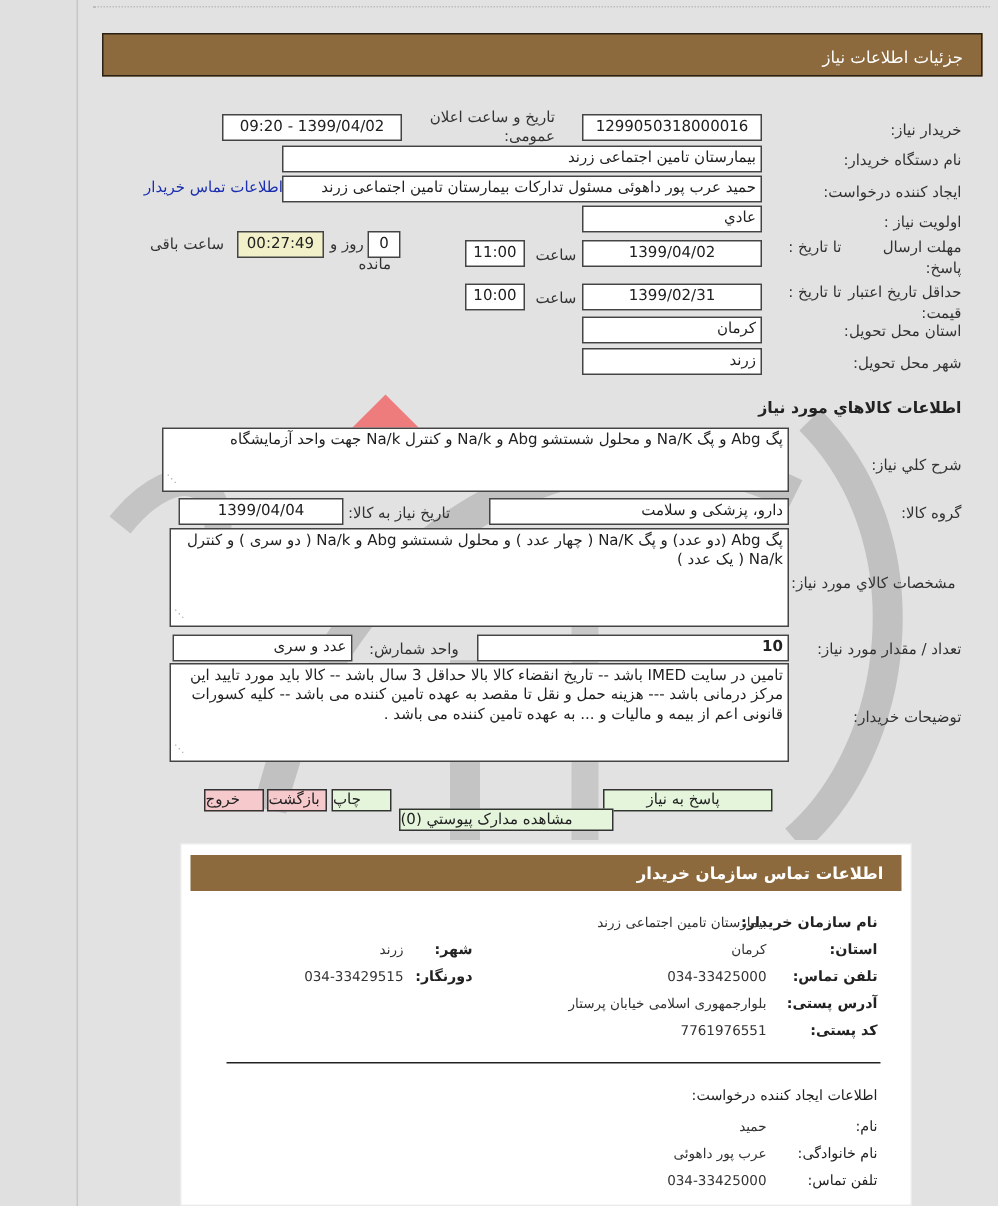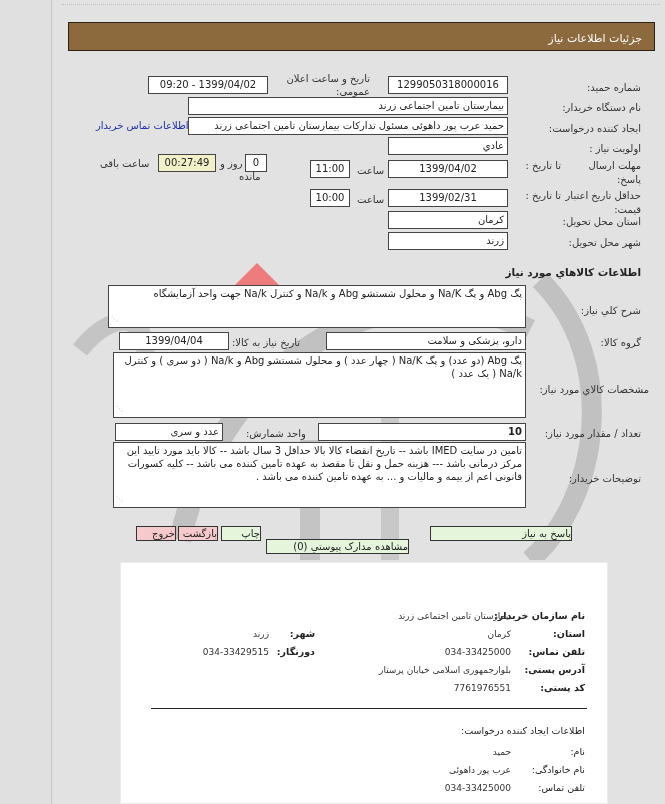--- a/index.html
+++ b/index.html
@@ -40,21 +40,21 @@
   .ta {
     position: absolute; background: #fff; border: 1px solid #444;
     direction: rtl; font-size: 10px; line-height: 13px; padding: 1px 3px;
     overflow: hidden;
   }
   .grip { position: absolute; left: 2px; bottom: 1px; font-size: 7px; color: #aaa; }
   .link { position: absolute; color: #1a2eb0; font-size: 10px; direction: rtl; white-space: nowrap; cursor: pointer; }
   .section-h { position: absolute; font-weight: bold; font-size: 10.5px; direction: rtl; white-space: nowrap; }
   .btn {
     position: absolute; height: 15px; border: 1px solid #333;
-    font-size: 10px; line-height: 13px; text-align: right; direction: rtl;
+    font-size: 10px; line-height: 13px; text-align: left; direction: rtl;
     font-family: "DejaVu Sans", sans-serif; cursor: pointer;
   }
   .btn.green { background: #e4f5dc; }
   .btn.pink { background: #f6c9cc; }
   .contact-box {
     position: absolute; left: 120px; top: 562px; width: 488px; height: 242px;
     background: #fff; border: 1px solid #ececec;
   }
   .contact-head {
     position: absolute; left: 6px; top: 7px; width: 474px; height: 24px;
@@ -80,21 +80,21 @@
 
 <svg class="watermark" style="left:60px;top:240px;" width="560" height="320" viewBox="0 0 560 320">
   <path d="M120 300 C 160 120, 330 20, 470 90" stroke="#999" stroke-opacity="0.45" stroke-width="22" fill="none"></path>
   <path d="M480 40 C 560 120, 540 260, 470 320" stroke="#999" stroke-opacity="0.45" stroke-width="20" fill="none"></path>
   <path d="M250 200 L 250 320" stroke="#999" stroke-opacity="0.4" stroke-width="20"></path>
   <path d="M330 120 L 330 320" stroke="#999" stroke-opacity="0.35" stroke-width="18"></path>
   <path d="M20 110 C 60 60, 100 80, 80 140" stroke="#999" stroke-opacity="0.4" stroke-width="18" fill="none"></path>
   <rect x="180" y="30" width="34" height="34" transform="rotate(45 197 47)" fill="#f25a5a" fill-opacity="0.75"></rect>
 </svg>
 
-<div class="lbl" style="right:24px;top:81px;">شماره حمید:</div>
+<div class="lbl" style="right:24px;top:81px;">خریدار نیاز:</div>
 <div class="box center" style="left:388px;top:76px;width:120px;">1299050318000016</div>
 <div class="lbl" style="left:270px;top:72px;width:100px;white-space:normal;">تاریخ و ساعت اعلان عمومی:</div>
 <div class="box center" style="left:148px;top:76px;width:120px;">1399/04/02 - 09:20</div>
 
 <div class="lbl" style="right:24px;top:101px;">نام دستگاه خریدار:</div>
 <div class="box" style="left:188px;top:97px;width:320px;">بیمارستان تامین اجتماعی زرند</div>
 
 <div class="lbl" style="right:24px;top:122px;">ایجاد کننده درخواست:</div>
 <div class="box" style="left:188px;top:117px;width:320px;">حمید عرب پور داهوئی مسئول تدارکات بیمارستان تامین اجتماعی زرند</div>
 <div class="link" style="left:96px;top:120px;">اطلاعات تماس خریدار</div>
@@ -132,46 +132,47 @@
 <div class="ta" style="left:108px;top:285px;width:418px;height:43px;">
   <span>پگ Abg  و پگ Na/K و محلول شستشو Abg و Na/k و کنترل Na/k جهت واحد آزمایشگاه</span>
   <span class="grip">⋰</span>
 </div>
 
 <div class="lbl" style="right:24px;top:336px;">گروه کالا:</div>
 <div class="box" style="left:326px;top:332px;width:200px;">دارو، پزشکی و سلامت</div>
 <div class="lbl" style="left:232px;top:336px;">تاریخ نیاز به کالا:</div>
 <div class="box center" style="left:119px;top:332px;width:110px;">1399/04/04</div>
 
-<div class="lbl" style="right:16px;top:383px;margin-left:14px;">مشخصات کالاي مورد نیاز:</div>
+<div class="lbl" style="right:28px;top:383px;margin-left:14px;">مشخصات کالاي مورد نیاز:</div>
 <div class="ta" style="left:113px;top:352px;width:413px;height:66px;">
   <span>پگ Abg (دو عدد) و پگ Na/K ( چهار عدد ) و محلول شستشو Abg و Na/k ( دو سری ) و کنترل Na/k ( یک عدد )</span>
   <span class="grip">⋰</span>
 </div>
 
 <div class="lbl" style="right:24px;top:427px;">تعداد / مقدار مورد نیاز:</div>
 <div class="box" style="left:318px;top:423px;width:208px;text-align:right;font-weight:bold;">
   <span>10</span>
 </div>
 <div class="lbl" style="left:246px;top:427px;">واحد شمارش:</div>
-<div class="box" style="left:115px;top:423px;width:108px;">عدد و سری</div>
+<div class="box" style="left:115px;top:423px;width:120px;">عدد و سری</div>
 
 <div class="lbl" style="right:24px;top:472px;">توضیحات خریدار:</div>
 <div class="ta" style="left:113px;top:442px;width:413px;height:66px;">
   <span>تامین در سایت IMED باشد -- تاریخ انقضاء کالا بالا حداقل 3 سال باشد -- کالا باید مورد تایید این مرکز درمانی باشد --- هزینه حمل و نقل تا مقصد به عهده تامین کننده می باشد -- کلیه کسورات قانونی اعم از بیمه و مالیات و ... به عهده تامین کننده می باشد .</span>
   <span class="grip">⋰</span>
 </div>
 
-<div class="btn green" style="left:430px;top:526px;width:142px;">پاسخ به نیاز</div>
+<div class="btn green" style="left:402px;top:526px;width:113px;padding-left:28px;">پاسخ به نیاز</div>
 <div class="btn green" style="left:266px;top:526px;width:143px;margin-top:13px;">مشاهده مدارک پیوستي (0)</div>
 <div class="btn green" style="left:221px;top:526px;width:40px;">چاپ</div>
 <div class="btn pink" style="left:178px;top:526px;width:40px;">بازگشت</div>
 <div class="btn pink" style="left:136px;top:526px;width:40px;">خروج</div>
 
 <div class="contact-box">
+  <div class="contact-head">اطلاعات تماس سازمان خریدار</div>
 
   <div class="c-lbl" style="right:22px;top:47px;">نام سازمان خریدار:</div>
   <div class="c-val" style="right:96px;top:48px;">بیمارستان تامین اجتماعی زرند</div>
 
   <div class="c-lbl" style="right:22px;top:65px;">استان:</div>
   <div class="c-val" style="right:96px;top:66px;">کرمان</div>
   <div class="c-lbl" style="right:292px;top:65px;">شهر:</div>
   <div class="c-val" style="right:338px;top:66px;">زرند</div>
 
   <div class="c-lbl" style="right:22px;top:83px;">تلفن تماس:</div>

